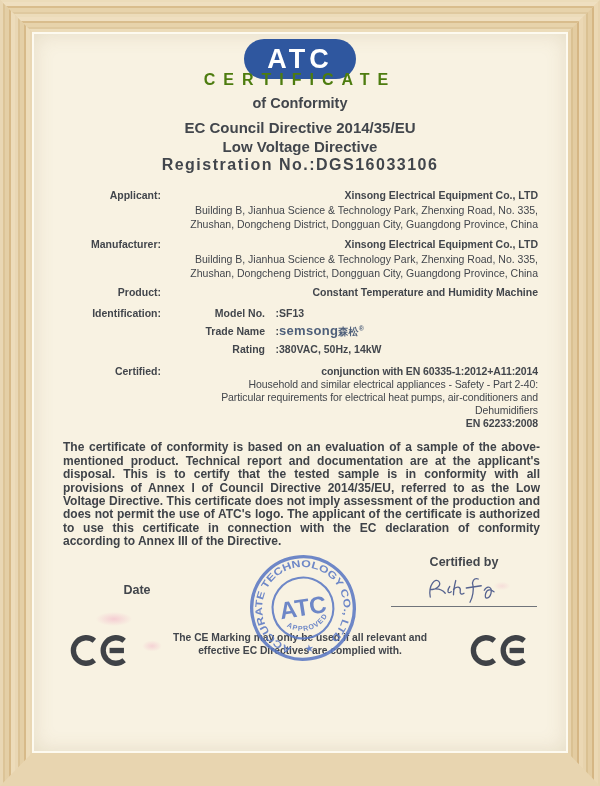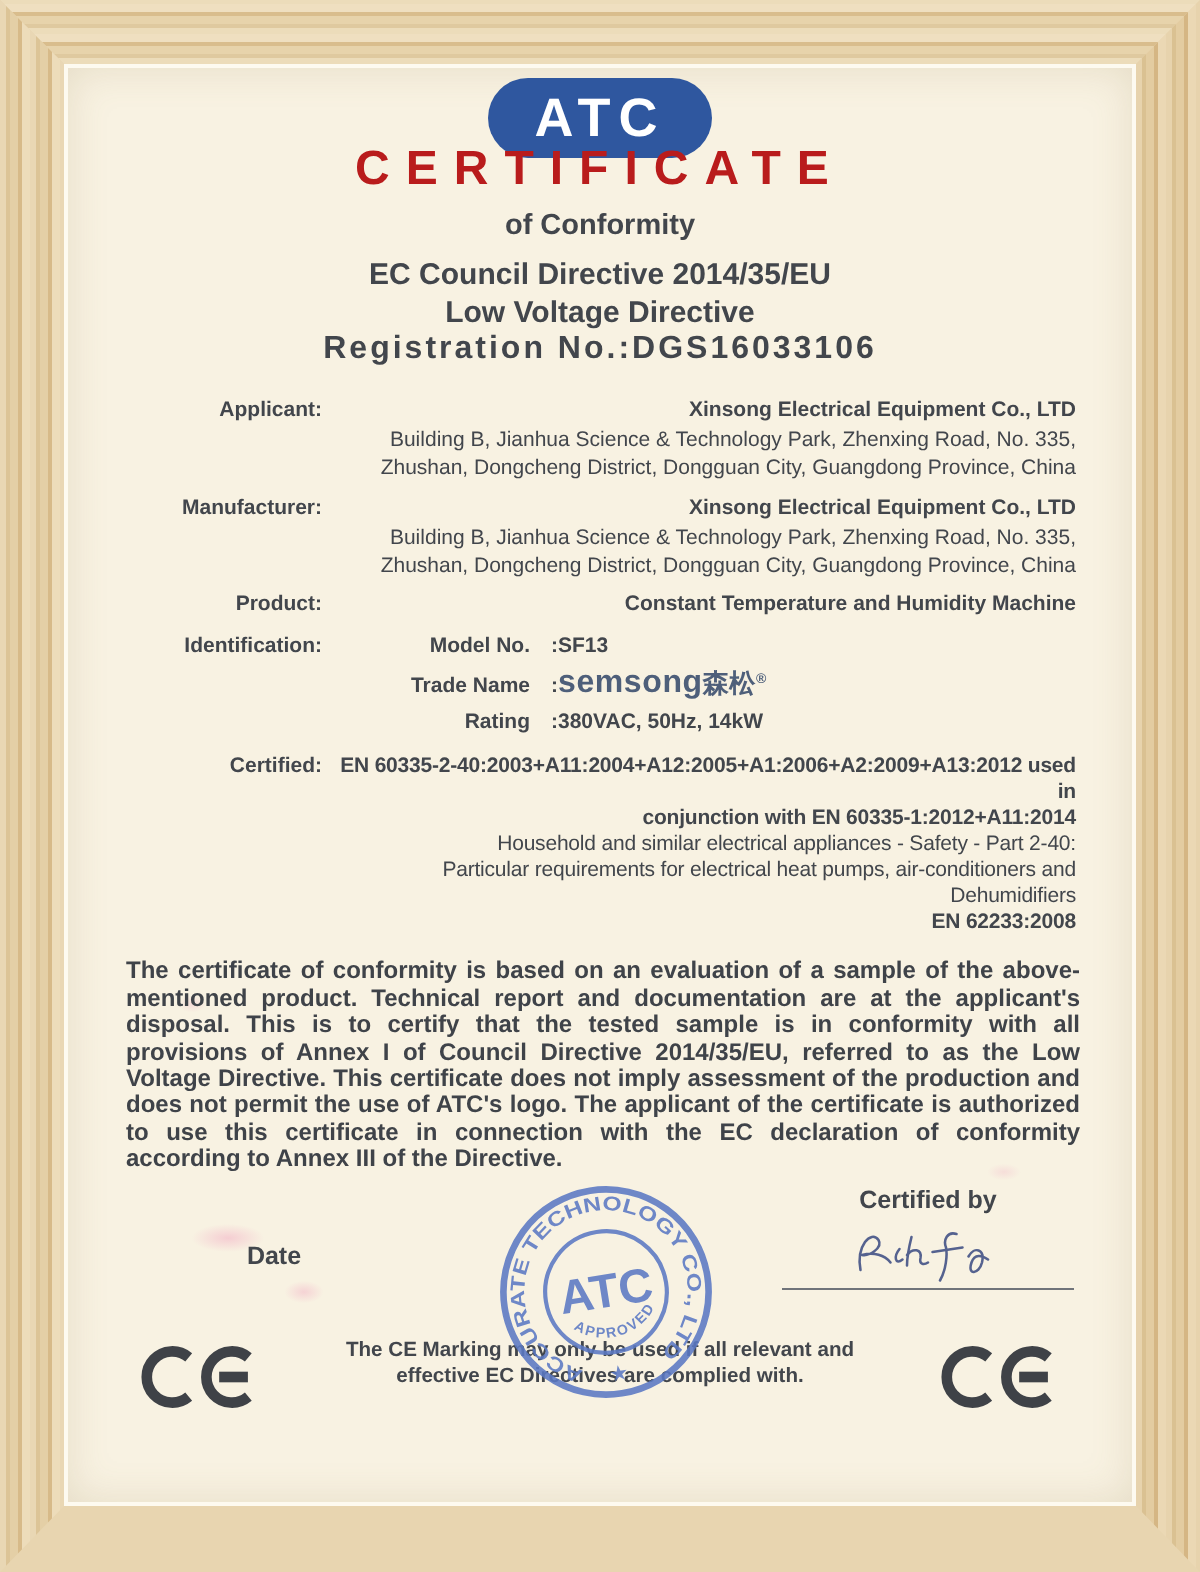--- a/index.html
+++ b/index.html
@@ -31,40 +31,40 @@
     radial-gradient(ellipse 14px 8px at 118px 612px,rgba(235,100,165,.22),transparent 70%),
     radial-gradient(ellipse 10px 6px at 62px 468px,rgba(235,100,165,.16),transparent 70%),
     radial-gradient(ellipse 12px 6px at 468px 552px,rgba(235,100,165,.14),transparent 70%),
     radial-gradient(ellipse 7px 5px at 238px 24px,rgba(235,100,165,.20),transparent 70%);}
   .content{position:relative;z-index:1;}
 
   
   header{text-align:center;}
   .atc-pill{display:inline-block;margin-top:5px;width:112px;height:40px;border-radius:21px;
     background:#2f579f;color:#fff;font-size:27px;font-weight:bold;letter-spacing:4px;line-height:40px;}
-  h1{margin:-8px 0 0 0;font-size:24px;font-weight:bold;letter-spacing:8px;color:#b91c1c;}
+  h1{margin:-8px 0 0 0;font-size:16px;font-weight:bold;letter-spacing:8px;color:#4d7c0f;}
   .sub1{margin-top:6px;font-size:14.5px;font-weight:bold;}
   .sub2{margin-top:8px;font-size:15px;font-weight:bold;}
   .sub3{margin-top:2px;font-size:15px;font-weight:bold;}
   .reg{margin-top:1px;margin-bottom:15px;font-size:16px;font-weight:bold;letter-spacing:1.5px;}
 
   
   .fields{margin:0 28px 0 41px;font-size:10.5px;text-align:right;}
   .frow{display:flex;margin-bottom:6px;}
   .flabel{width:86px;flex:none;font-weight:bold;}
   .fvalue{flex:1;}
   .fname{font-weight:bold;}
   .faddr{margin-top:3px;line-height:1.32;}
   .prod{margin-bottom:9px;}
   .ident .sub{display:flex;margin-bottom:4px;align-items:baseline;}
   .ident .slabel{width:104px;flex:none;font-weight:bold;}
   .ident .ssep{width:14px;flex:none;font-weight:bold;}
   .ident .sval{font-weight:bold;}
-  .brand{color:#4e5f7a;font-weight:bold;font-size:16px;letter-spacing:.3px;}
-  .brand-cn{font-size:13px;}
+  .brand{color:#4e5f7a;font-weight:bold;font-size:13px;letter-spacing:.3px;}
+  .brand-cn{font-size:10px;}
   .brand-reg{font-size:7px;vertical-align:super;}
   .std-line{line-height:13px;letter-spacing:-.1px;}
   .std-line.b{font-weight:bold;}
 
   
   .legal{margin:11px 26px 0 29px;font-size:12px;font-weight:bold;line-height:13.4px;
     text-align:justify;color:#3f4349;}
 
   
   .signoff{position:relative;height:70px;margin-top:6px;}
@@ -151,21 +151,20 @@
               <span class="slabel">Rating</span>
               <span class="ssep">:</span>
               <span class="sval">380VAC, 50Hz, 14kW</span>
             </div>
           </div>
         </div>
 
         <div class="frow">
           <div class="flabel">Certified:</div>
           <div class="fvalue">
-              <div class="std-line b">EN 60335-2-40:2003+A11:2004+A12:2005+A1:2006+A2:2009+A13:2012 used in</div>
               <div class="std-line b">conjunction with EN 60335-1:2012+A11:2014</div>
               <div class="std-line">Household and similar electrical appliances - Safety - Part 2-40:</div>
               <div class="std-line">Particular requirements for electrical heat pumps, air-conditioners and Dehumidifiers</div>
               <div class="std-line b">EN 62233:2008</div>
             </div>
         </div>
 
       </section>
 
       <p class="legal">The certificate of conformity is based on an evaluation of a sample of the above-mentioned product. Technical report and documentation are at the applicant's disposal. This is to certify that the tested sample is in conformity with all provisions of Annex I of Council Directive 2014/35/EU, referred to as the Low Voltage Directive. This certificate does not imply assessment of the production and does not permit the use of ATC's logo. The applicant of the certificate is authorized to use this certificate in connection with the EC declaration of conformity according to Annex III of the Directive.</p>

